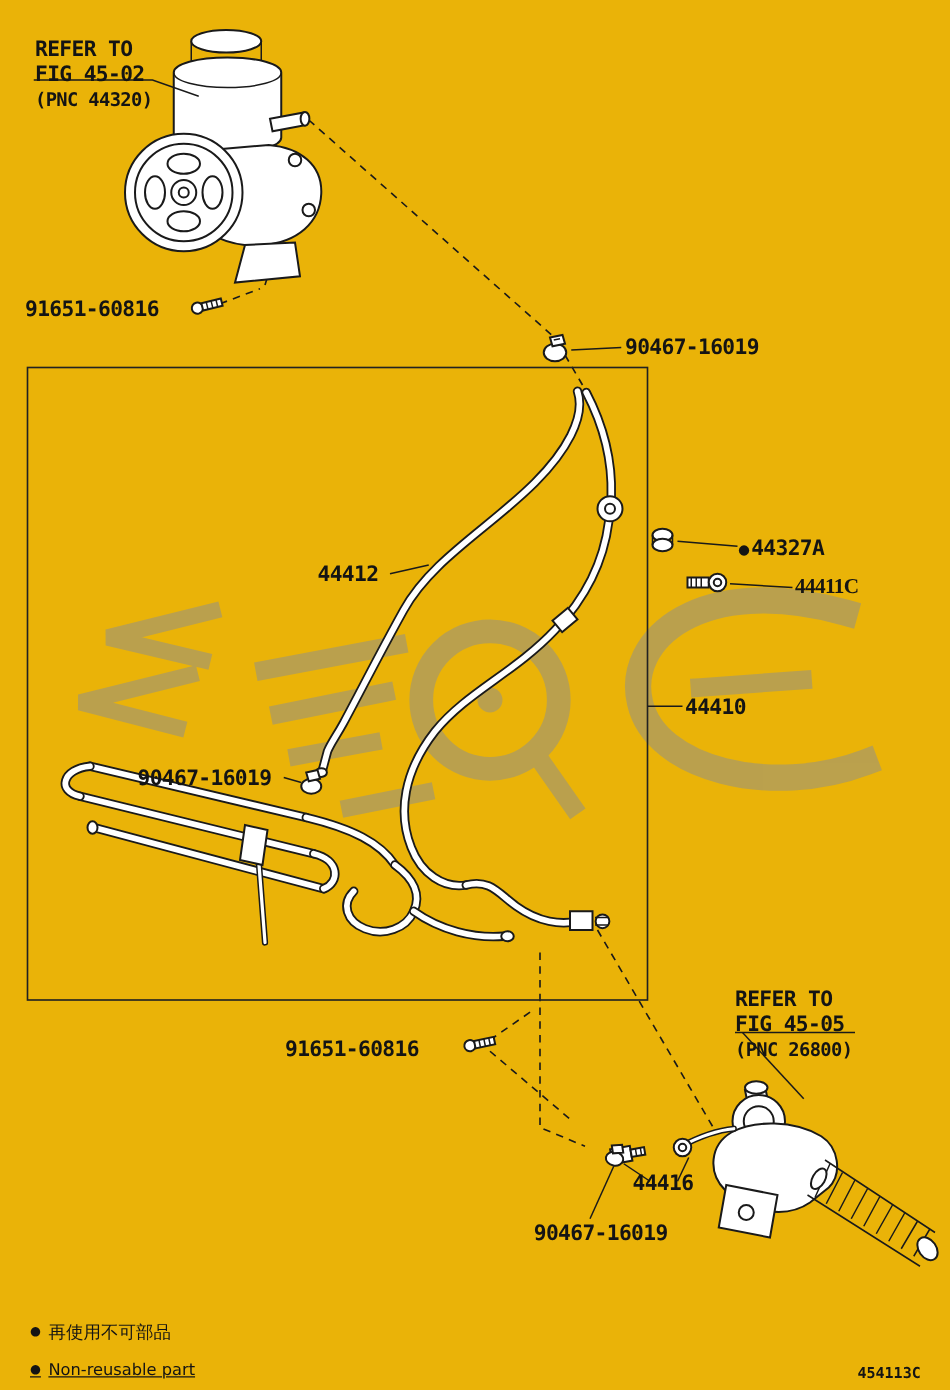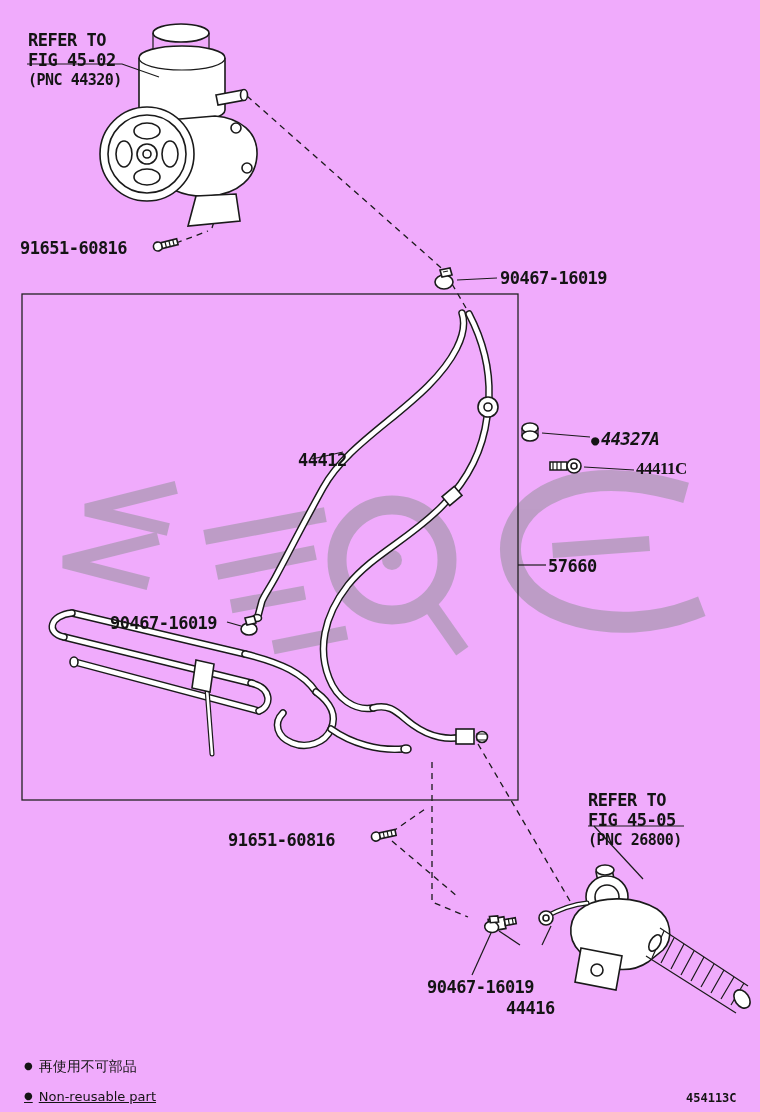--- a/index.html
+++ b/index.html
@@ -1,18 +1,18 @@
 <!DOCTYPE html>
 <html><head>
 <meta charset="utf-8">
 <style>
   * { margin:0; padding:0; box-sizing:border-box; }
   html,body { background:#ffffff; }
   .page {
-    position:relative; width:760px; height:1112px; background:#f0abfc;
+    position:relative; width:760px; height:1112px; background:#eab308;
     font-family:"DejaVu Sans Mono", monospace; overflow:hidden;
   }
   .art { position:absolute; left:0; top:0; }
   .lbl {
     position:absolute; font-weight:bold; font-size:17px; color:#141414;
     white-space:nowrap; line-height:20px; letter-spacing:-0.5px;
   }
   .lbl .pnc { font-size:15px; }
   .bullet-mark { font-size:14px; margin-right:2px; }
   .legend {
@@ -225,41 +225,41 @@
   <div class="lbl" style="left:28px; top:30px;">
     <div>REFER TO</div>
     <div>FIG 45-02</div>
     <div class="pnc">(PNC 44320)</div>
   </div>
 
   <div class="lbl" style="left:20px; top:238px;">91651-60816</div>
 
   <div class="lbl" style="left:500px; top:268px;">90467-16019</div>
 
-  <div class="lbl" style="left:254px; top:450px;margin-left:44px;">44412</div>
-
-  <div class="lbl" style="left:591px; top:429px;font-style:italic;">
+  <div class="lbl" style="left:254px; top:450px;">44412</div>
+
+  <div class="lbl" style="left:591px; top:429px;">
     <span class="bullet-mark">●</span><span>44327A</span>
   </div>
 
   <div class="lbl" style="left:636px; top:459px;font-family:Liberation Serif, serif;">44411C</div>
 
-  <div class="lbl" style="left:548px; top:556px;">57660</div>
+  <div class="lbl" style="left:548px; top:556px;">44410</div>
 
   <div class="lbl" style="left:110px; top:613px;">90467-16019</div>
 
   <div class="lbl" style="left:228px; top:830px;">91651-60816</div>
 
   <div class="lbl" style="left:588px; top:790px;">
     <div>REFER TO</div>
     <div>FIG 45-05</div>
     <div class="pnc">(PNC 26800)</div>
   </div>
 
-  <div class="lbl" style="left:506px; top:998px;">44416</div>
+  <div class="lbl" style="left:506px; top:937px;">44416</div>
 
   <div class="lbl" style="left:427px; top:977px;">90467-16019</div>
 
   <div class="legend">
     <div class="row1">
       <span class="bullet">●</span><span>再使用不可部品</span>
     </div>
     <div class="row2">
       <span class="bullet">●</span><span>Non-reusable part</span>
     </div>

